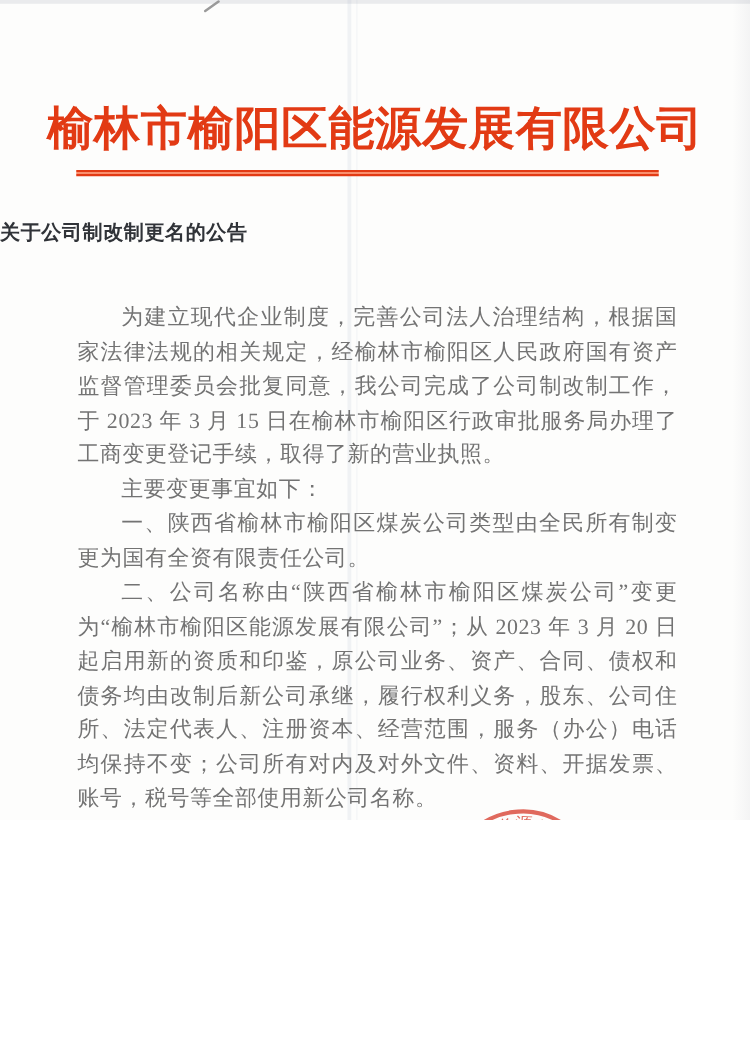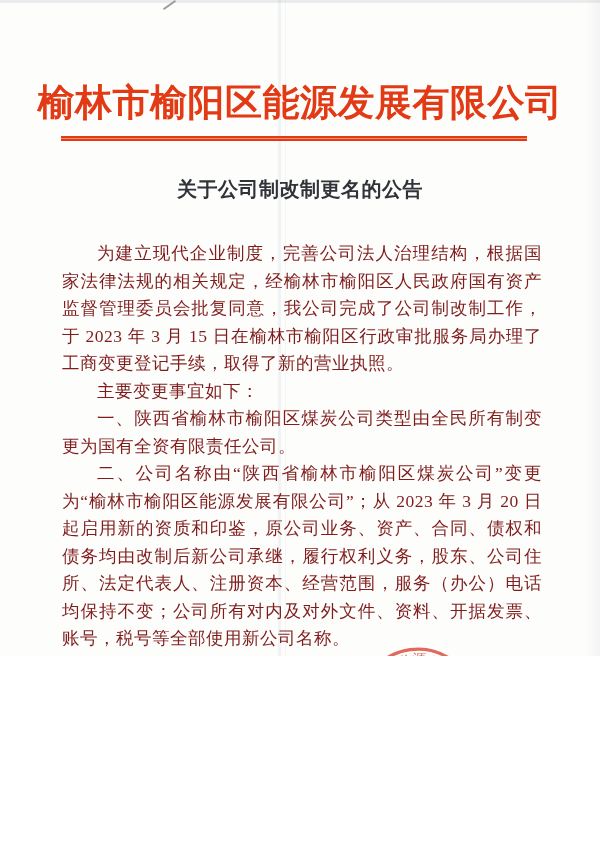--- a/index.html
+++ b/index.html
@@ -47,29 +47,29 @@
     letter-spacing: 0.5px;
     white-space: nowrap;
   }
   .red-rule {
     position: absolute; top: 136px; left: 61px; width: 466px; height: 5px;
     background: linear-gradient(#e23a14 0 2px, #fa8f6d 2px 3px, #e23a14 3px 5px);
   }
   
   .doc-title {
     position: absolute; top: 176px; left: 0; right: 0; margin: 0;
-    text-align: center;
-    font-size: 20px; font-weight: bold;
+    text-align: left;
+    font-size: 16px; font-weight: bold;
     color: #303338;
     letter-spacing: 0.5px;
   }
   
   .body-text {
     position: absolute; top: 240px; left: 62px; width: 480px;
-    color: #7f1d1d;
+    color: #737373;
     font-size: 17.5px;
     line-height: 27.5px;
     text-align: justify;
   }
   .body-text p {
     margin: 0;
     text-indent: 2em;
     letter-spacing: 0.5px;
   }
   

